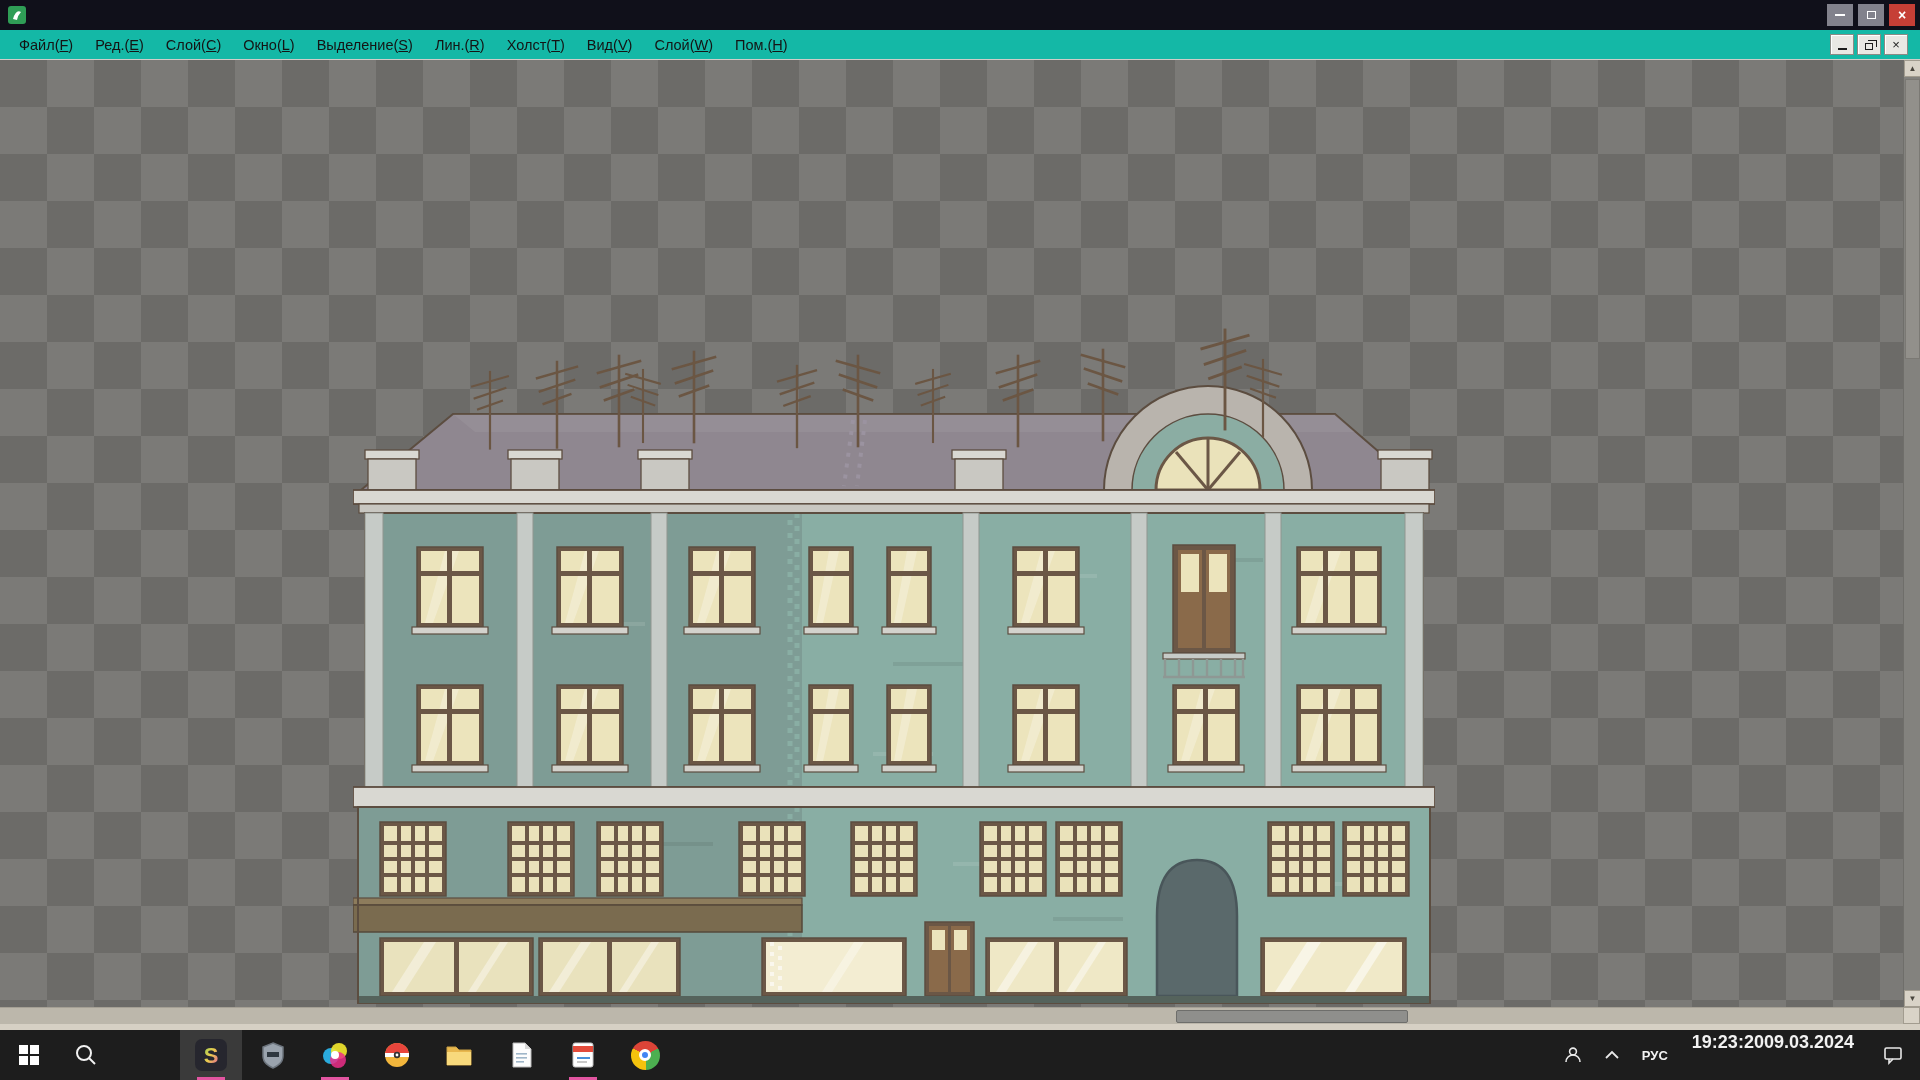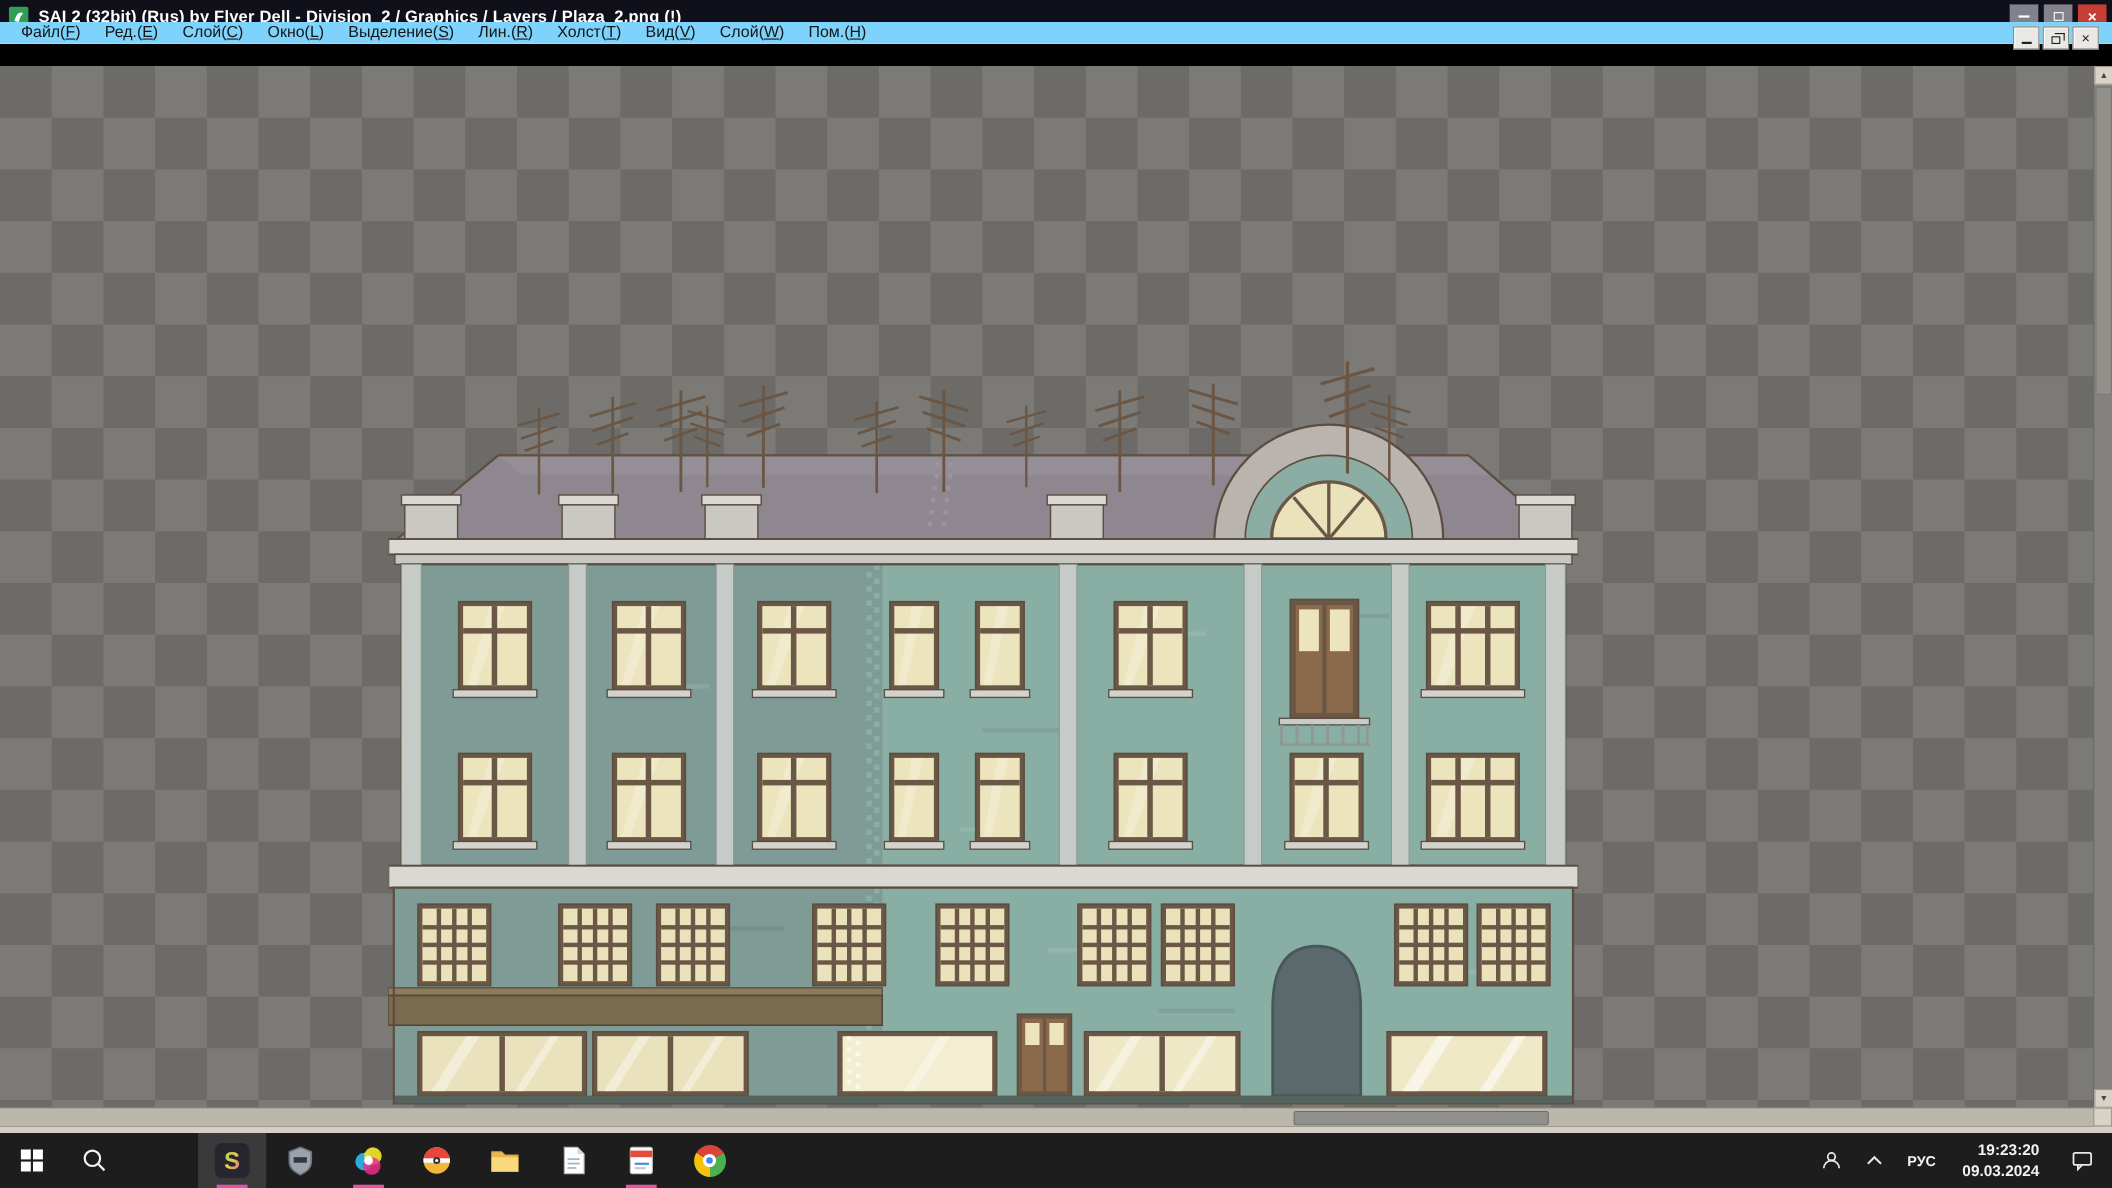--- a/index.html
+++ b/index.html
@@ -13,22 +13,22 @@
   .titlebar .title { margin-left:9px; font-size:15px; font-weight:bold; letter-spacing:.2px; }
   .win-controls { margin-left:auto; display:flex; align-items:center; gap:5px; margin-right:5px; }
   .win-btn { width:26px; height:22px; display:flex; align-items:center; justify-content:center;
     color:#fff; font-size:14px; line-height:1; }
   .win-btn.min, .win-btn.max { background:#82828c; }
   .win-btn.close { background:#c63f36; font-weight:bold; }
   .glyph-min { width:10px; height:2px; background:#fff; }
   .glyph-max { width:9px; height:8px; border:1.6px solid #fff; }
 
   
-  .menubar { position:absolute; left:0; top:20px; width:1920px; height:20px;
-    background:#7dd3fc; border-bottom:1px solid #cfcdc8; display:flex; align-items:center;
+  .menubar { position:absolute; left:0; top:30px; width:1920px; height:30px;
+    background:#14b8a6; border-bottom:1px solid #cfcdc8; display:flex; align-items:center;
     padding-left:8px; font-size:14.5px; color:#141414; }
   .menu-item { padding:0 11px; height:100%; display:flex; align-items:center; cursor:default; white-space:pre; }
   .hotkey { text-decoration:underline; }
   .doc-controls { position:absolute; right:12px; top:4px; display:flex; gap:3px; }
   .doc-btn { width:24px; height:21px; background:#e9e8e4; border:1px solid #8a8a85;
     box-shadow:inset 1px 1px 0 #fff; display:flex; align-items:center; justify-content:center;
     color:#1c1c1c; font-size:13px; line-height:1; }
   .glyph-min-d { width:9px; height:2px; background:#1c1c1c; margin-top:8px; }
   .glyph-restore { width:8px; height:7px; border:1.3px solid #1c1c1c; position:relative; background:#e9e8e4; margin-top:3px; }
   .glyph-restore::before { content:""; position:absolute; left:2px; top:-4px; width:8px; height:6px;
@@ -60,40 +60,39 @@
   .tb-search { width:56px; }
   .tb-gap { width:66px; }
   .tb-app { width:62px; }
   .tb-app.active { background:#3a3a3a; }
   .run-ind { position:absolute; bottom:0; left:17px; right:17px; height:3px; background:#e255a1; }
   .tray { margin-left:auto; display:flex; align-items:center; height:100%;font-weight:bold; }
   .tray .tb-btn { height:100%; }
   .tray-people { width:42px; }
   .tray-chevron { width:36px; }
   .tray-lang { width:50px; font-size:13px; }
-  .clock { padding:0 12px; text-align:right; font-size:14px; line-height:1.35; display:flex;
-    flex-direction:column; justify-content:center; height:100%; }
+  .clock { padding:0 12px; text-align:right; font-size:18px; line-height:1.35; display:flex;
+    justify-content:center; height:100%; }
   .tray-action { width:54px; }
   .chrome-outer { width:29px; height:29px; border-radius:50%; display:flex; align-items:center; justify-content:center;
     background:conic-gradient(from -60deg, #db4437 0 120deg, #4caf50 120deg 240deg, #f4c20d 240deg 360deg); }
   .chrome-inner { width:12px; height:12px; border-radius:50%; background:#4285f4; border:3px solid #fff; }
 </style>
 </head>
 <body>
 
 <div class="screen">
 
   <div class="titlebar">
     <span class="appicon">
       <svg width="18" height="18">
           <rect width="18" height="18" rx="3" fill="#2f9e56"></rect>
           <path d="M5,13 Q8,3 13,6 Q10,9 9,14 Z" fill="#ffffff"></path>
         </svg>
     </span>
-    <span class="title">SAI 2 (32bit) (Rus) by Flyer Dell - Division_2 / Graphics / Layers / Plaza_2.png (!)</span>
     <span class="win-controls">
       <span class="win-btn min">
           <span class="glyph-min"></span>
         </span>
       <span class="win-btn max">
           <span class="glyph-max"></span>
         </span>
       <span class="win-btn close">×</span>
     </span>
   </div>

